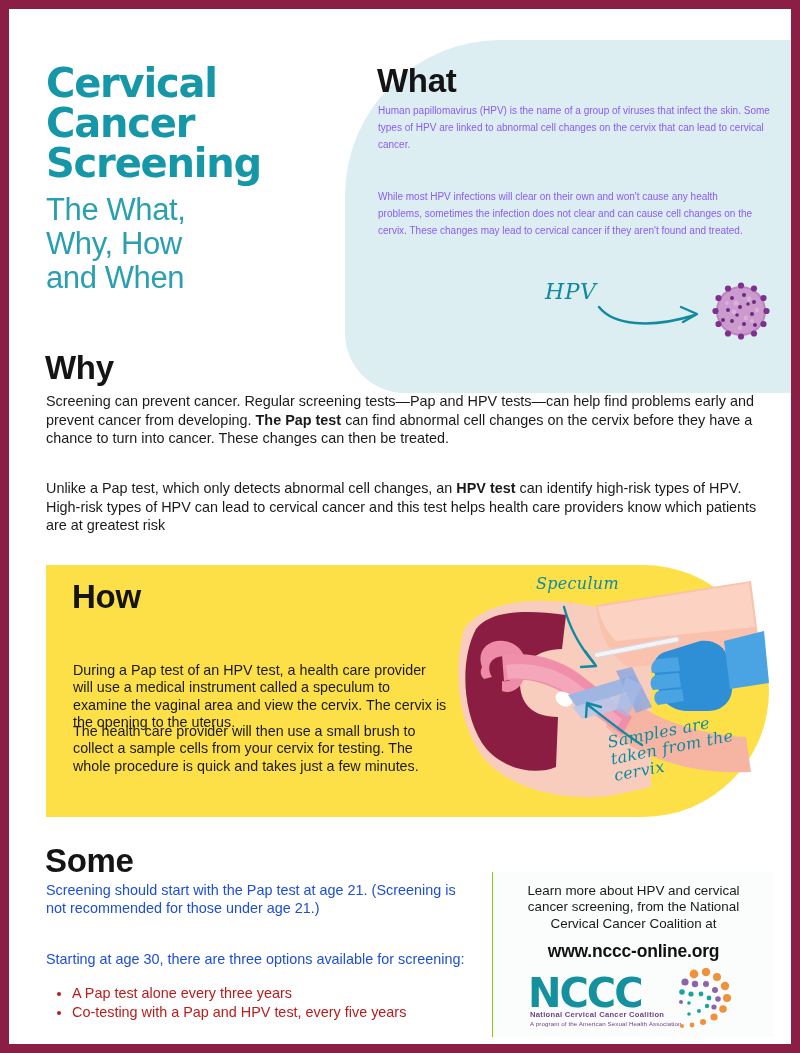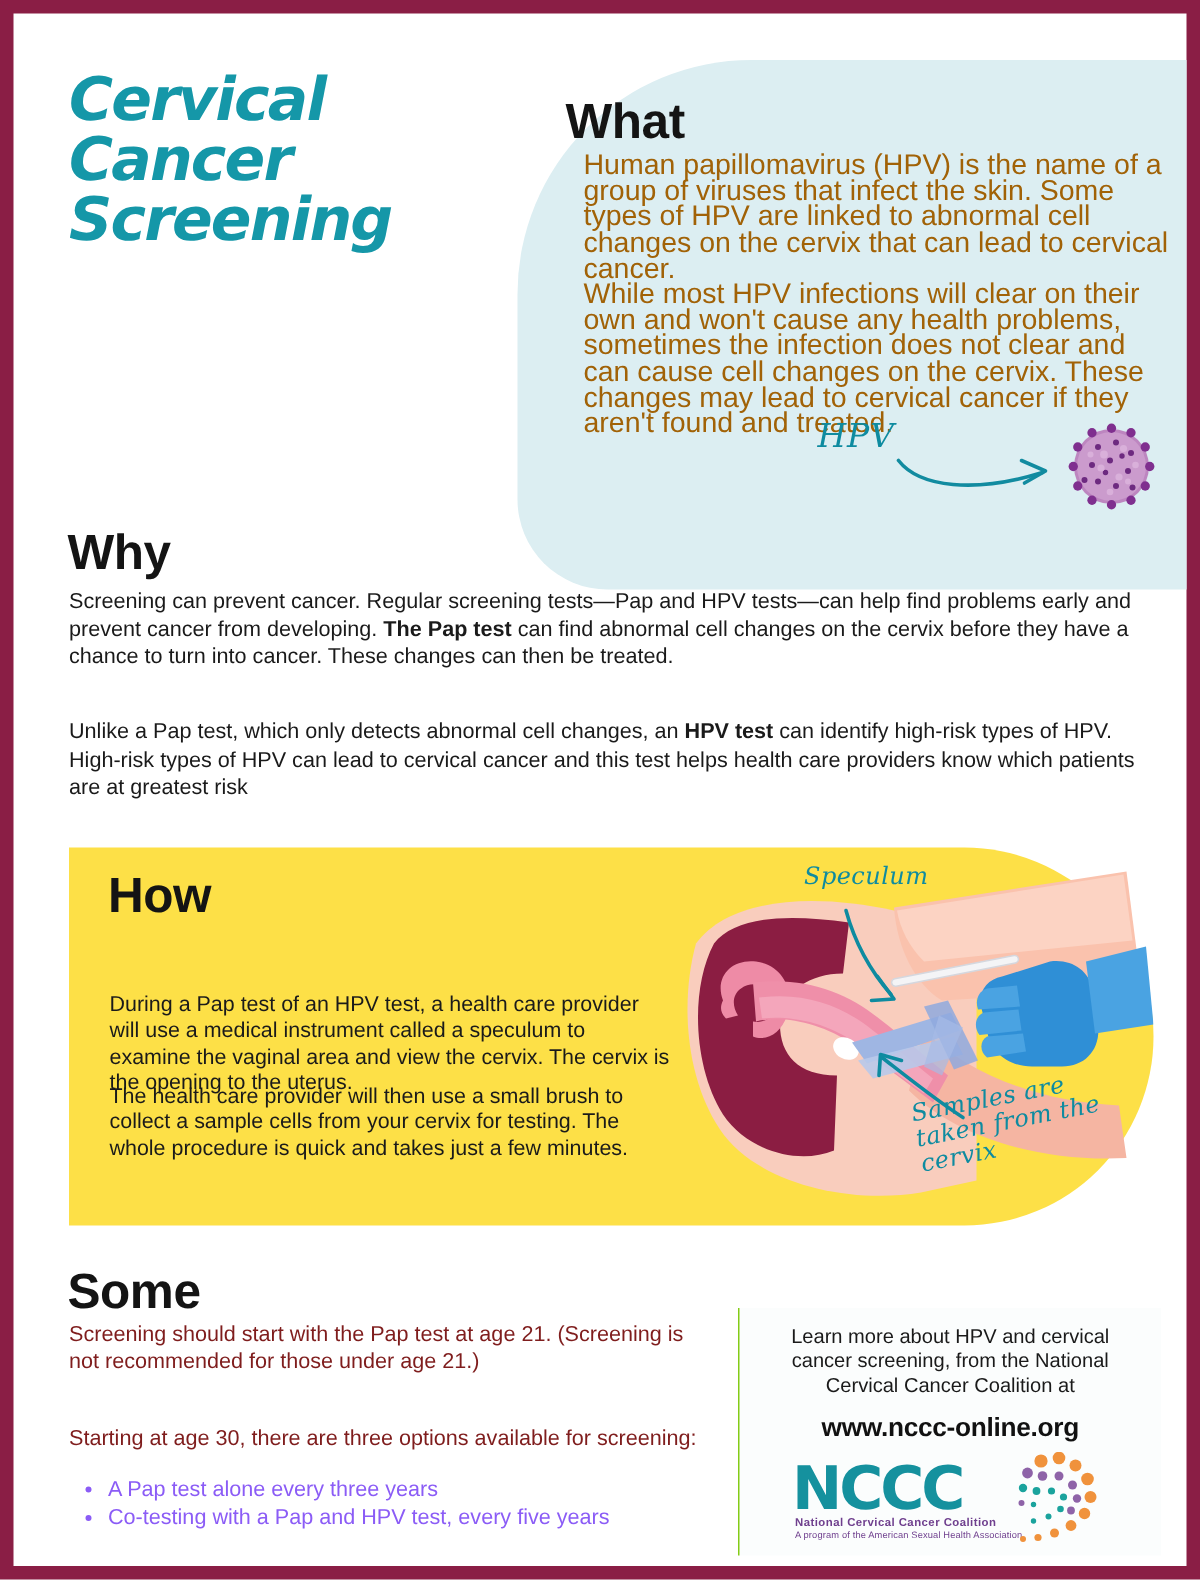--- a/index.html
+++ b/index.html
@@ -44,25 +44,25 @@
     position: absolute;
     left: 32px;
     top: 22px;
     font-size: 33px;
     font-weight: bold;
     color: #141414;
     letter-spacing: -0.3px;
   }
   .what-para {
     position: absolute;
-    left: 44px;
+    left: 33px;
     width: 392px;
-    font-size: 19px;
+    font-size: 10px;
     line-height: 17.2px;
-    color: #a16207;
+    color: #8b5cf6;
   }
   #what-p1 { top: 62px; }
   #what-p2 { top: 148px; width: 385px; }
 
   
   #hpv-figure {
     position: absolute;
     left: 200px;
     top: 235px;
     width: 250px;
@@ -174,34 +174,34 @@
     font-weight: bold;
     color: #141414;
     letter-spacing: -0.3px;
   }
   .when-para {
     position: absolute;
     left: 37px;
     width: 430px;
     font-size: 14.4px;
     line-height: 18.4px;
-    color: #7f1d1d;
+    color: #1d4ed8;
   }
   #when-p1 { top: 872px; }
   #when-p2 { top: 941px; }
   #when-list {
     position: absolute;
     left: 37px;
     top: 975px;
     width: 440px;
     margin: 0;
     padding-left: 26px;
     font-size: 14.4px;
     line-height: 18.6px;
-    color: #8b5cf6;
+    color: #b91c1c;
   }
   #when-list li { margin: 0; }
 
   
   #nccc-box {
     position: absolute;
     left: 483px;
     top: 863px;
     width: 281px;
     height: 165px;
@@ -261,21 +261,21 @@
     left: 2px;
     top: 50px;
     font-size: 6.2px;
     color: #6f3f8e;
     letter-spacing: 0.1px;
     white-space: nowrap;
   }
   #nccc-dots { position: absolute; left: 140px; top: -2px; }
 
   
-  #title-block { position: absolute; left: 37px; top: 38px; width: 290px; font-style: italic; }
+  #title-block { position: absolute; left: 37px; top: 54px; width: 290px; }
   #main-title {
     font-size: 40px;
     font-weight: bold;
     line-height: 40px;
     color: #1597a8;
     letter-spacing: -1.2px;
     font-family: "DejaVu Sans", sans-serif;
   }
   #subtitle {
     margin-top: 10px;
@@ -290,20 +290,25 @@
 <body>
 
 <div id="page">
   <div id="canvas">
 
     <div id="title-block">
       <div id="main-title">
         <div>Cervical</div>
         <div>Cancer</div>
         <div>Screening</div>
+      </div>
+      <div id="subtitle">
+        <div>The What,</div>
+        <div>Why, How</div>
+        <div>and When</div>
       </div>
     </div>
 
     <div id="what-panel">
       <div id="what-heading">What</div>
       <div id="what-p1" class="what-para">Human papillomavirus (HPV) is the name of a group of viruses that infect the skin. Some types of HPV are linked to abnormal cell changes on the cervix that can lead to cervical cancer.</div>
       <div id="what-p2" class="what-para">While most HPV infections will clear on their own and won't cause any health problems, sometimes the infection does not clear and can cause cell changes on the cervix. These changes may lead to cervical cancer if they aren't found and treated.</div>
 
       <div id="hpv-figure">
         <div id="hpv-label">HPV</div>

